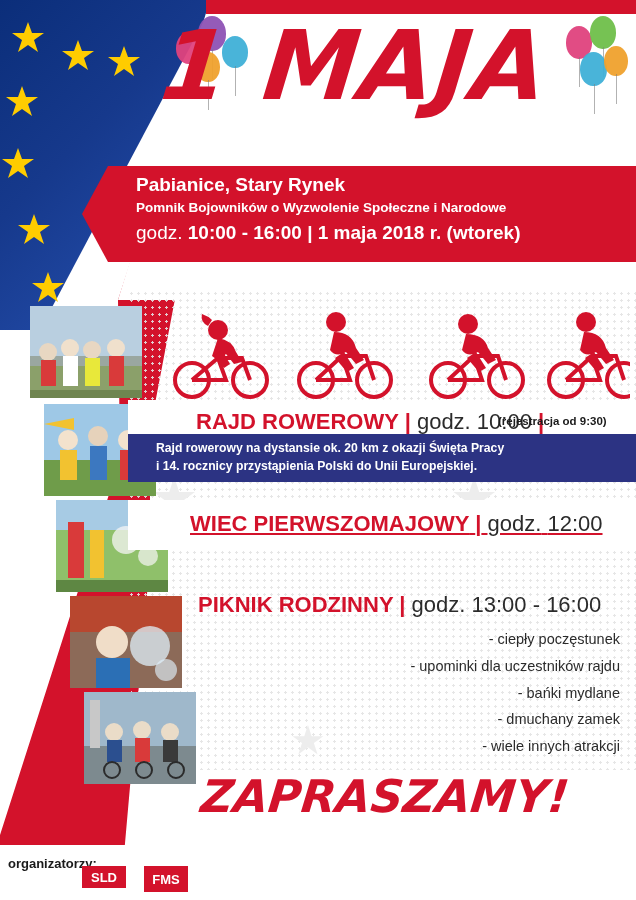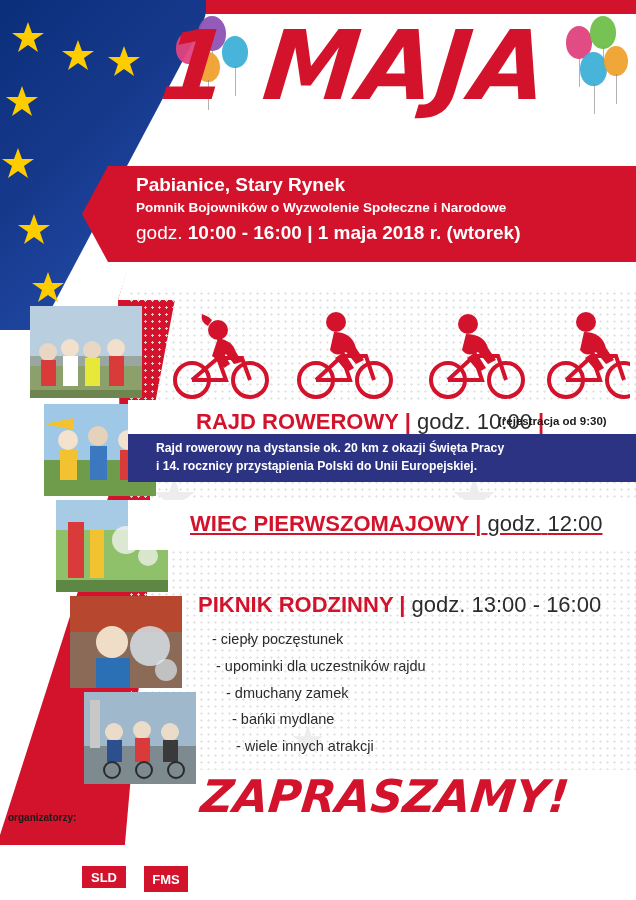--- a/index.html
+++ b/index.html
@@ -238,42 +238,42 @@
     font-weight: normal;
   }
   .piknik-list {
     position: absolute;
     left: 200px; top: 626px;
     width: 420px;
     color: #2b2b2b;
     font-size: 14.5px;
     line-height: 1.85;
   }
-  .piknik-list div { white-space: nowrap; }
+  .piknik-list div { white-space: nowrap; text-align: right; }
 
   
   .zapraszamy {
     position: absolute;
     left: 150px; top: 770px;
     width: 470px;
     text-align: center;
     color: #d3122b;
     font-family: "DejaVu Sans", sans-serif;
     font-weight: bold;
     font-style: italic;
     font-size: 45px;
     letter-spacing: 0px;
     transform: skewX(-6deg);
   }
 
   
   .org-label {
     position: absolute;
-    left: 8px; top: 812px;
-    font-size: 10px;
+    left: 8px; top: 856px;
+    font-size: 13px;
     font-weight: bold;
     color: #1a1a1a;
   }
   .logo-sld {
     position: absolute;
     left: 82px; top: 866px;
     width: 44px; height: 22px;
     background: #d3122b;
     color: #ffffff;
     font-size: 13px;
@@ -490,22 +490,22 @@
 
   <div class="piknik-title">
     <span>PIKNIK RODZINNY</span>
     <span>|</span>
     <span class="hour">godz.</span>
     <span class="hour">13:00 - 16:00</span>
   </div>
   <div class="piknik-list">
     <div style="padding-left:12px;">- ciepły poczęstunek</div>
     <div style="padding-left:16px;">- upominki dla uczestników rajdu</div>
+    <div style="padding-left:32px;">- bańki mydlane</div>
     <div style="padding-left:26px;">- dmuchany zamek</div>
-    <div style="padding-left:32px;">- bańki mydlane</div>
     <div style="padding-left:36px;">- wiele innych atrakcji</div>
   </div>
 
   <div class="zapraszamy">ZAPRASZAMY!</div>
 
   <div class="footer-white"></div>
   <div class="org-label">organizatorzy:</div>
   <div class="logo-sld">SLD</div>
   <div class="logo-fms">FMS</div>
 

